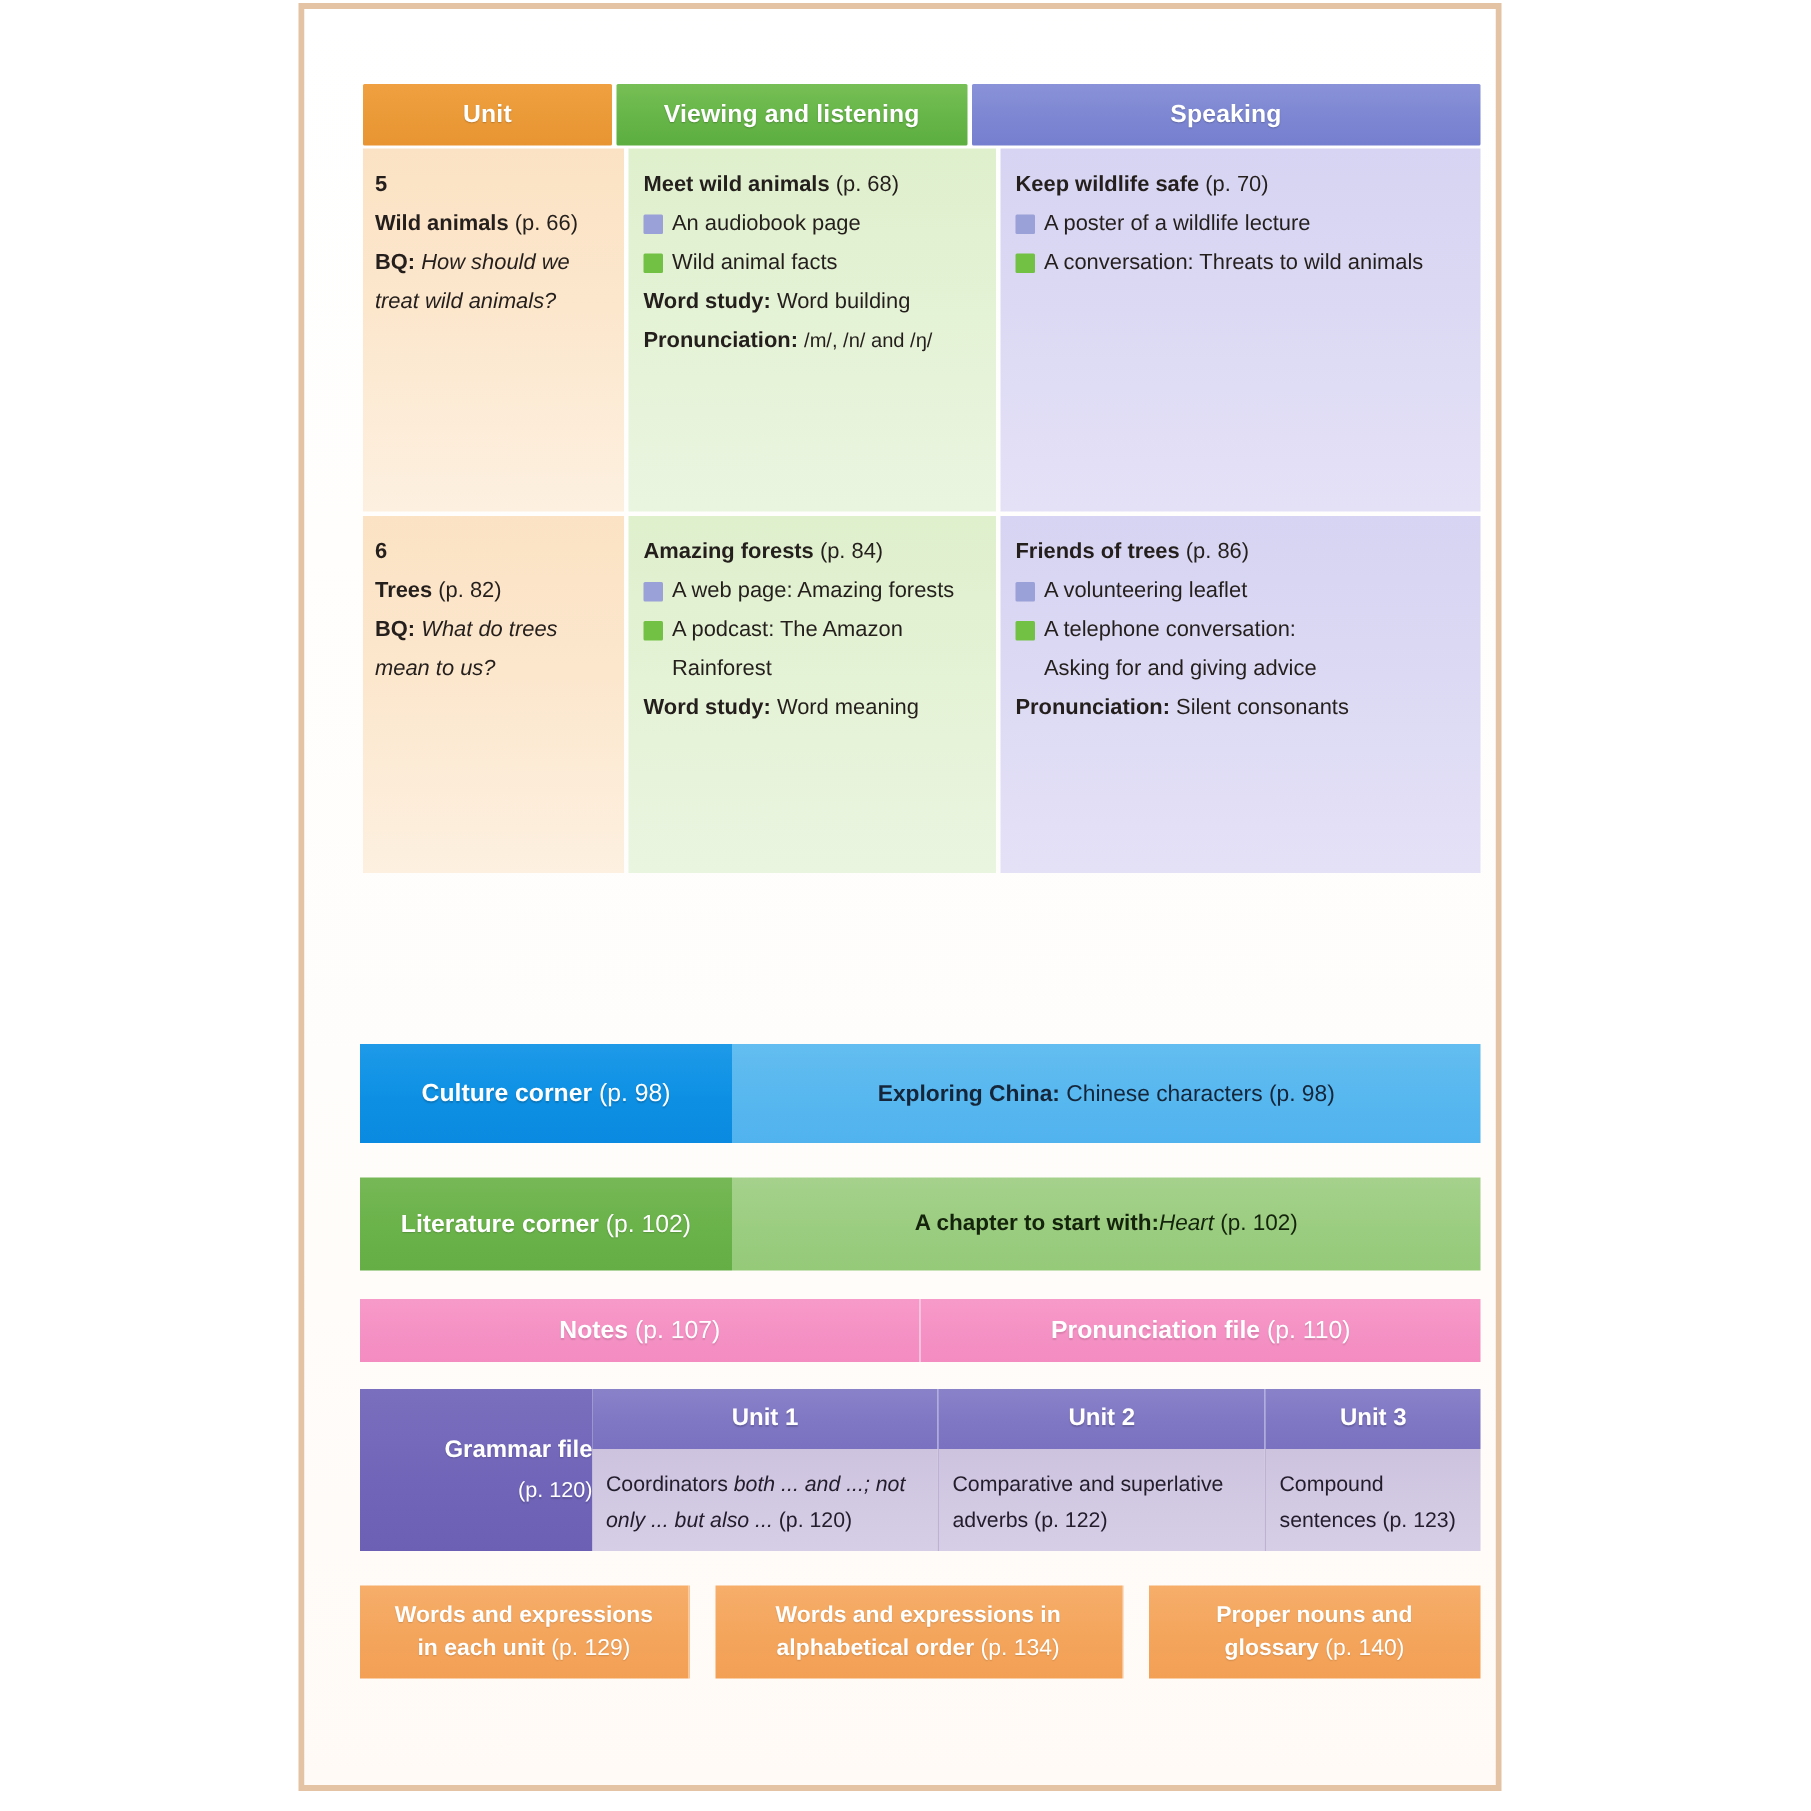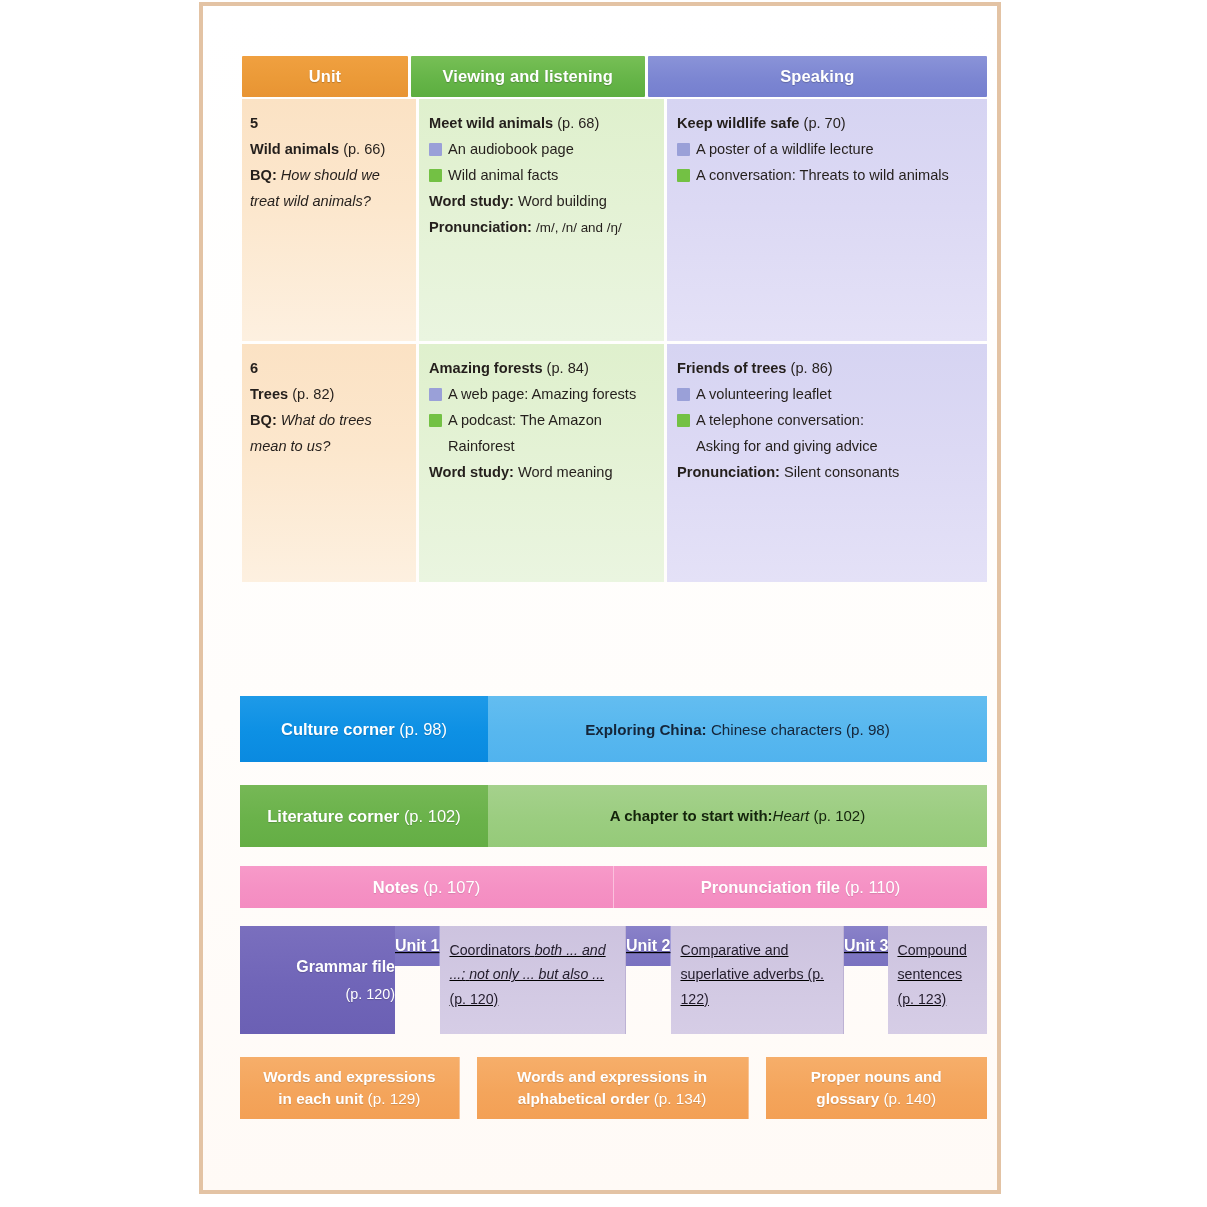--- a/index.html
+++ b/index.html
@@ -166,21 +166,21 @@
     display: flex;
     flex-direction: column;
     align-items: flex-end;
     justify-content: center;
     line-height: 1.85;
     text-shadow: 0 1px 1px rgba(0,0,0,.18);
   }
   .gram-left .g-title { font-size: 16px; font-weight: bold; }
   .gram-left .g-page  { font-size: 14.4px; }
   .gram-cols { display: flex; flex: 1; }
-  .gram-col { display: flex; flex-direction: row; text-decoration: underline; }
+  .gram-col { display: flex; flex-direction: column; }
   .gram-col.c1 { width: 231px; }
   .gram-col.c2 { width: 218px; }
   .gram-col.c3 { width: 143px; }
   .gram-head {
     height: 40px;
     background: linear-gradient(180deg,#8a82c9 0%,#7f77c3 55%,#7a72c0 100%);
     color: #ffffff; font-weight: bold; font-size: 16px;
     display: flex; align-items: center; justify-content: center;
     text-shadow: 0 1px 1px rgba(0,0,0,.18);
     border-right: 1px solid #a49ed8;

